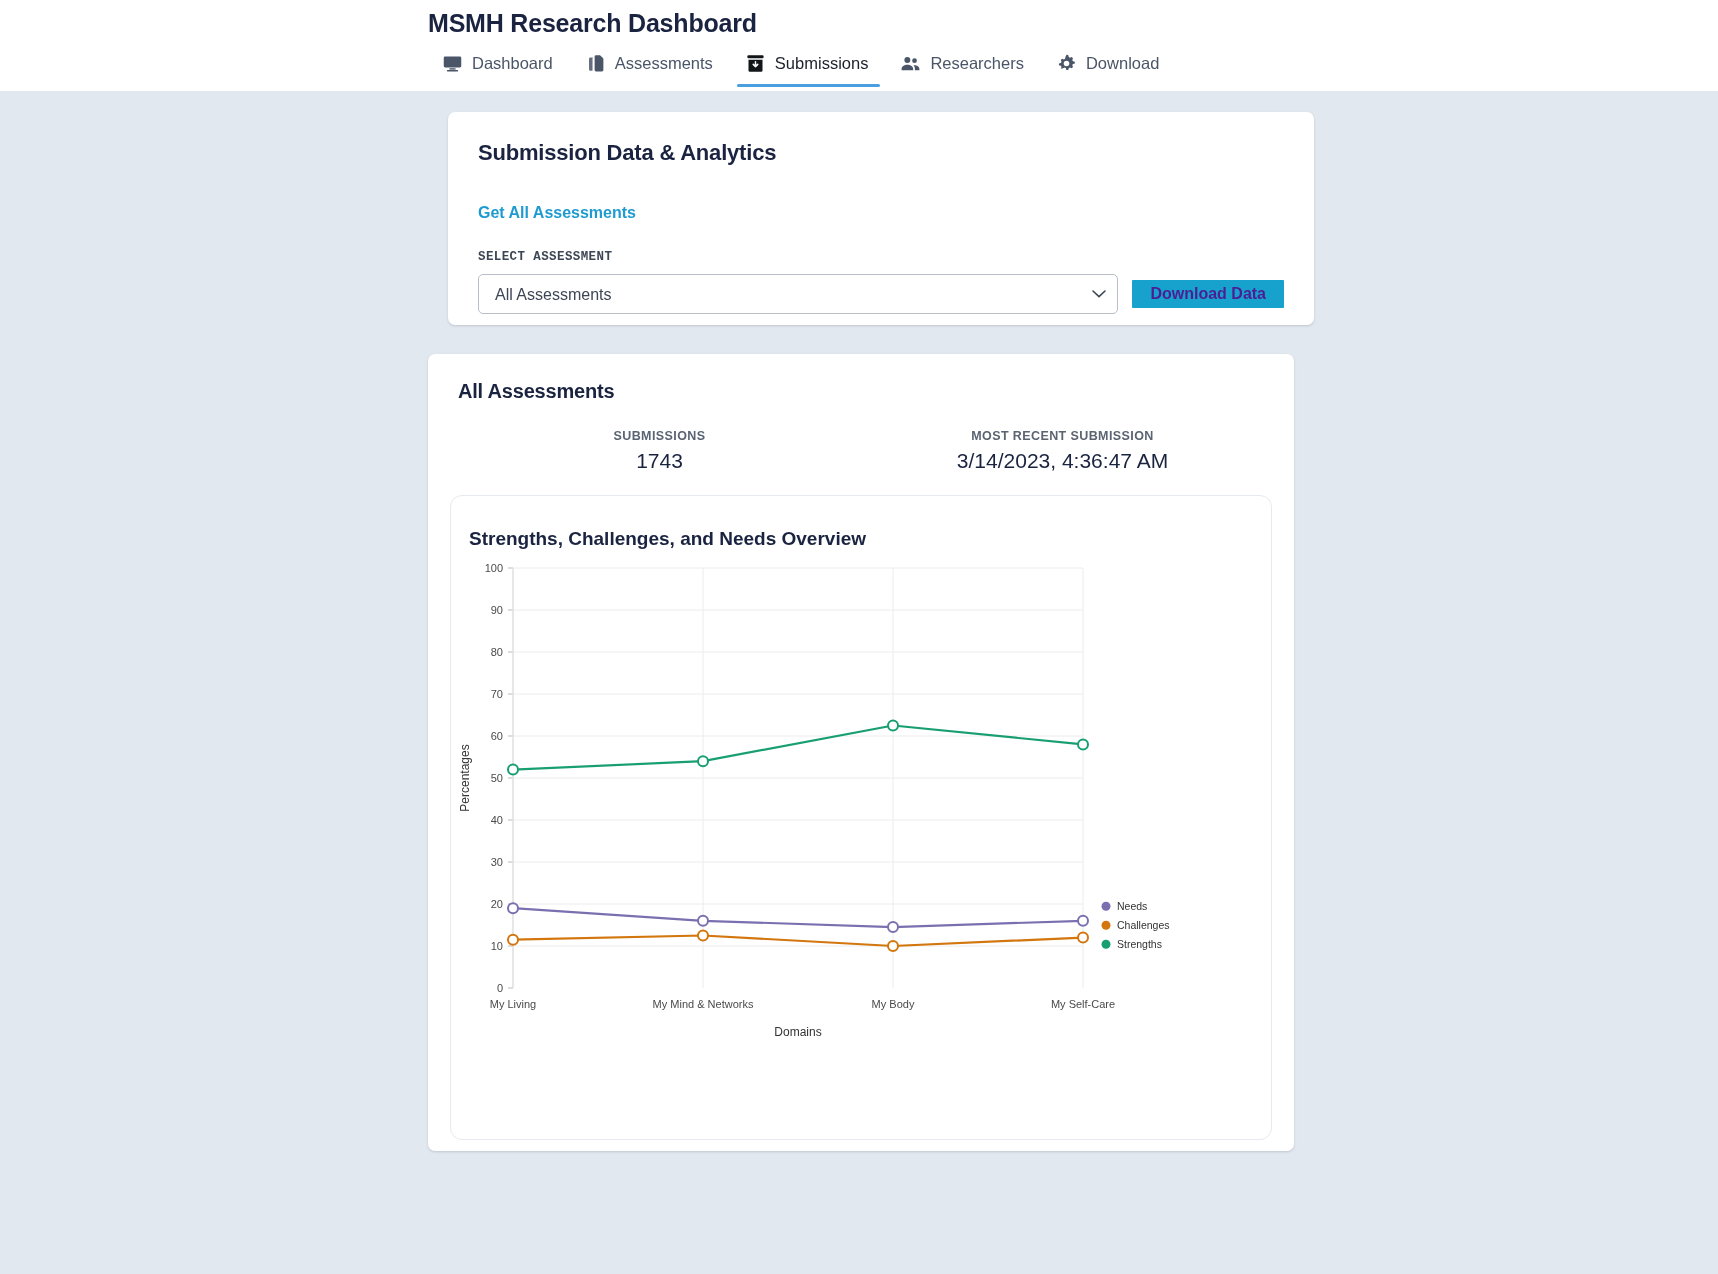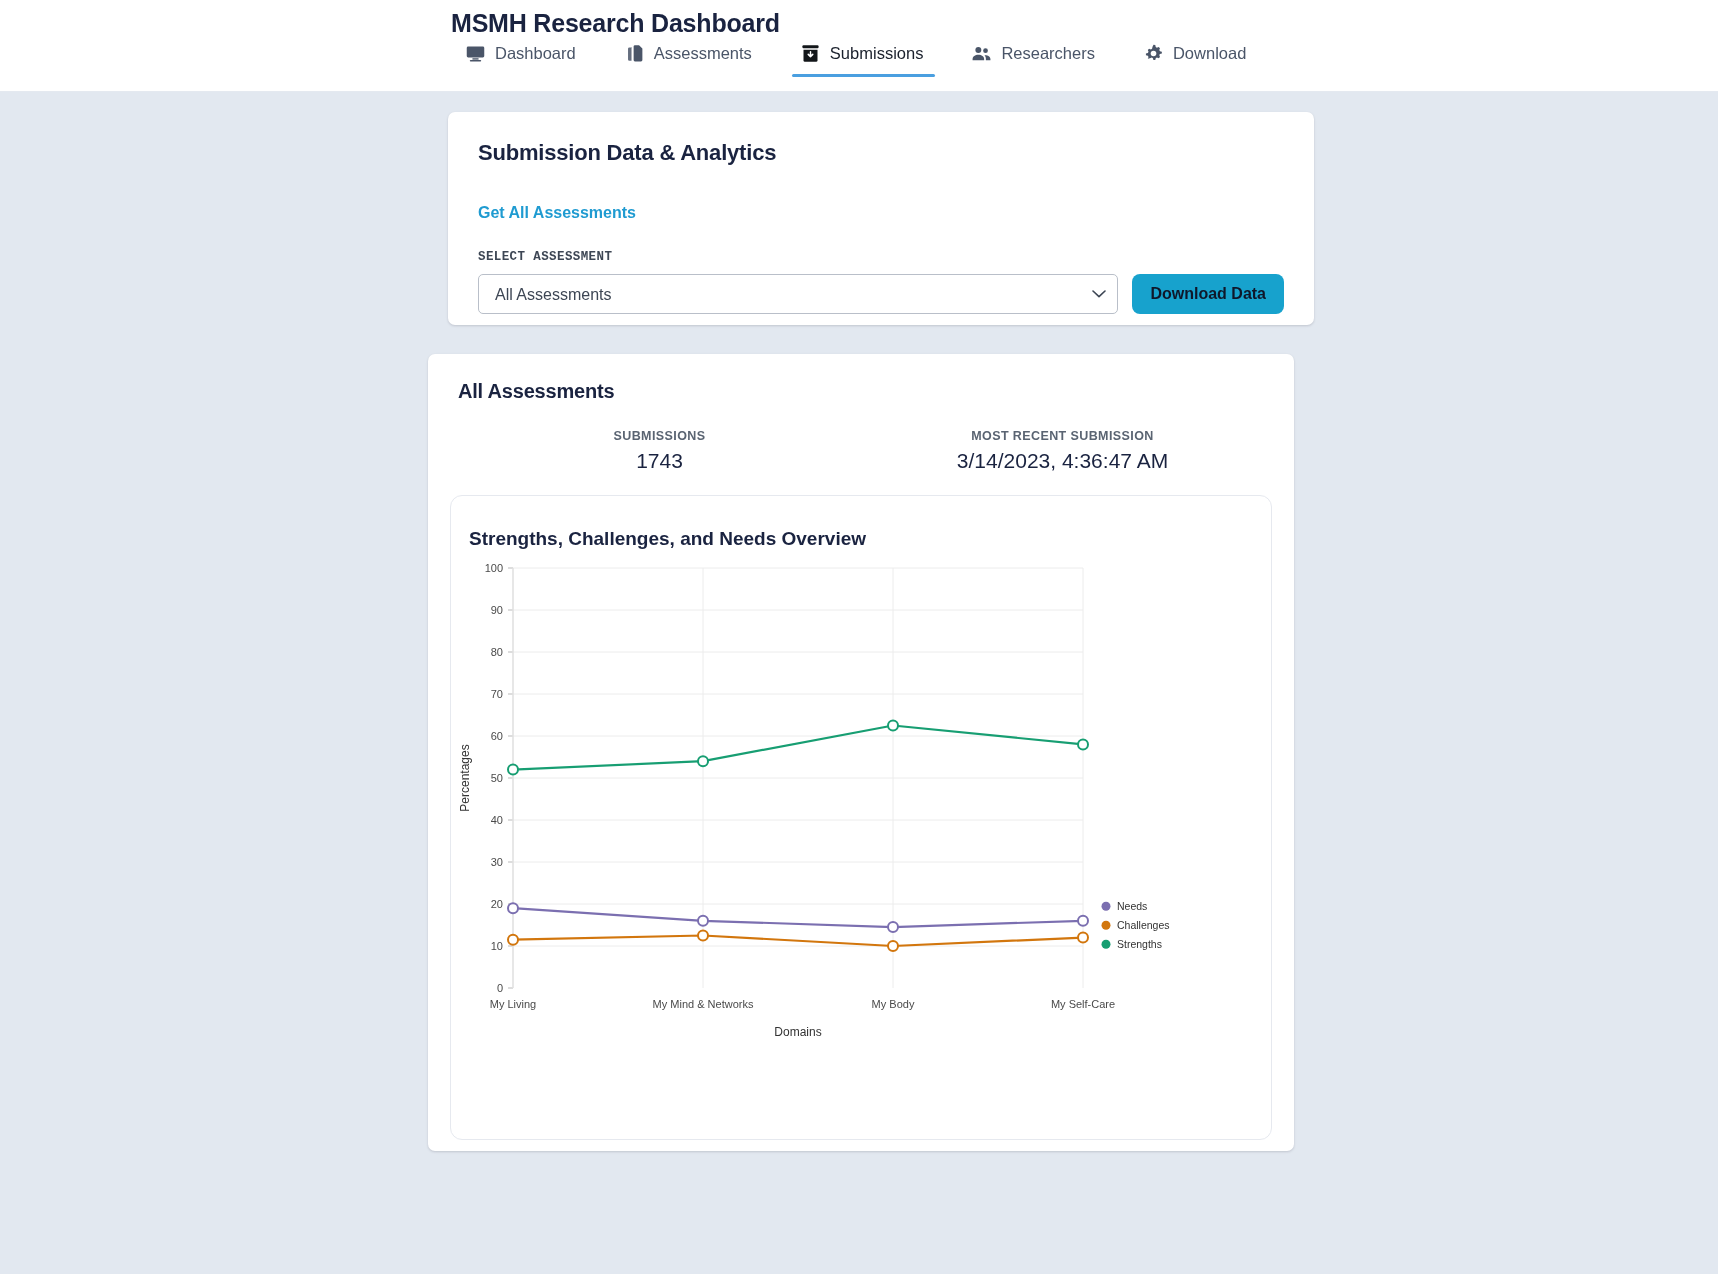--- a/index.html
+++ b/index.html
@@ -12,32 +12,31 @@
     overflow: hidden;
     position: relative;
   }
   
   .appbar {
     background: #ffffff;
     height: 92px;
     width: 100%;
     position: relative;
     border-bottom: 1px solid #e4e9f0;
-    padding-left: 23px;
   }
   .appbar-inner { max-width:1718px; margin:0; padding-left:428px; }
   .app-title {
     font-size: 25px;
     font-weight: bold;
     color: #1a2340;
     letter-spacing: -0.2px;
     padding-top: 9px;
     margin: 0;
   }
-  .nav { display:flex; align-items:flex-end; gap:16px; }
+  .nav { display:flex; align-items:flex-end; gap:0px; margin-top: 10px; }
   .nav-item {
     display:flex; align-items:center; gap:9px;
     padding: 5px 18px 13px 14px;
     font-size: 16.5px;
     color: #4a5568;
     cursor: pointer;
     position: relative;
     white-space: nowrap;
   }
   .nav-item.active { color:#1a202c; font-weight:500; }
@@ -83,23 +82,23 @@
     border-radius:5px;
     appearance:none; -webkit-appearance:none;
     font-family:"Liberation Sans", sans-serif;
     cursor:pointer;
   }
   .select-chevron{
     position:absolute; right:12px; top:50%; transform:translateY(-50%);
     pointer-events:none; color:#3d4654; font-size:13px; line-height:1;
   }
   .btn-primary{
-    background:#17a2cd; border:none; color:#0f172a;
+    background:#17a2cd; border:none; color:#4c1d95;
     font-weight:bold; font-size:16px;
-    padding: 0 18px; height:40px; border-radius:8px; cursor:pointer;
+    padding: 0 18px; height:28px; border-radius:1px; cursor:pointer;
     font-family:"Liberation Sans", sans-serif;
     white-space:nowrap;
   }
 
   
   .stats-row{
     display:flex; margin-top:26px; padding: 0 8px;
   }
   .stat{ flex:1; text-align:center; }
   .stat-label{

